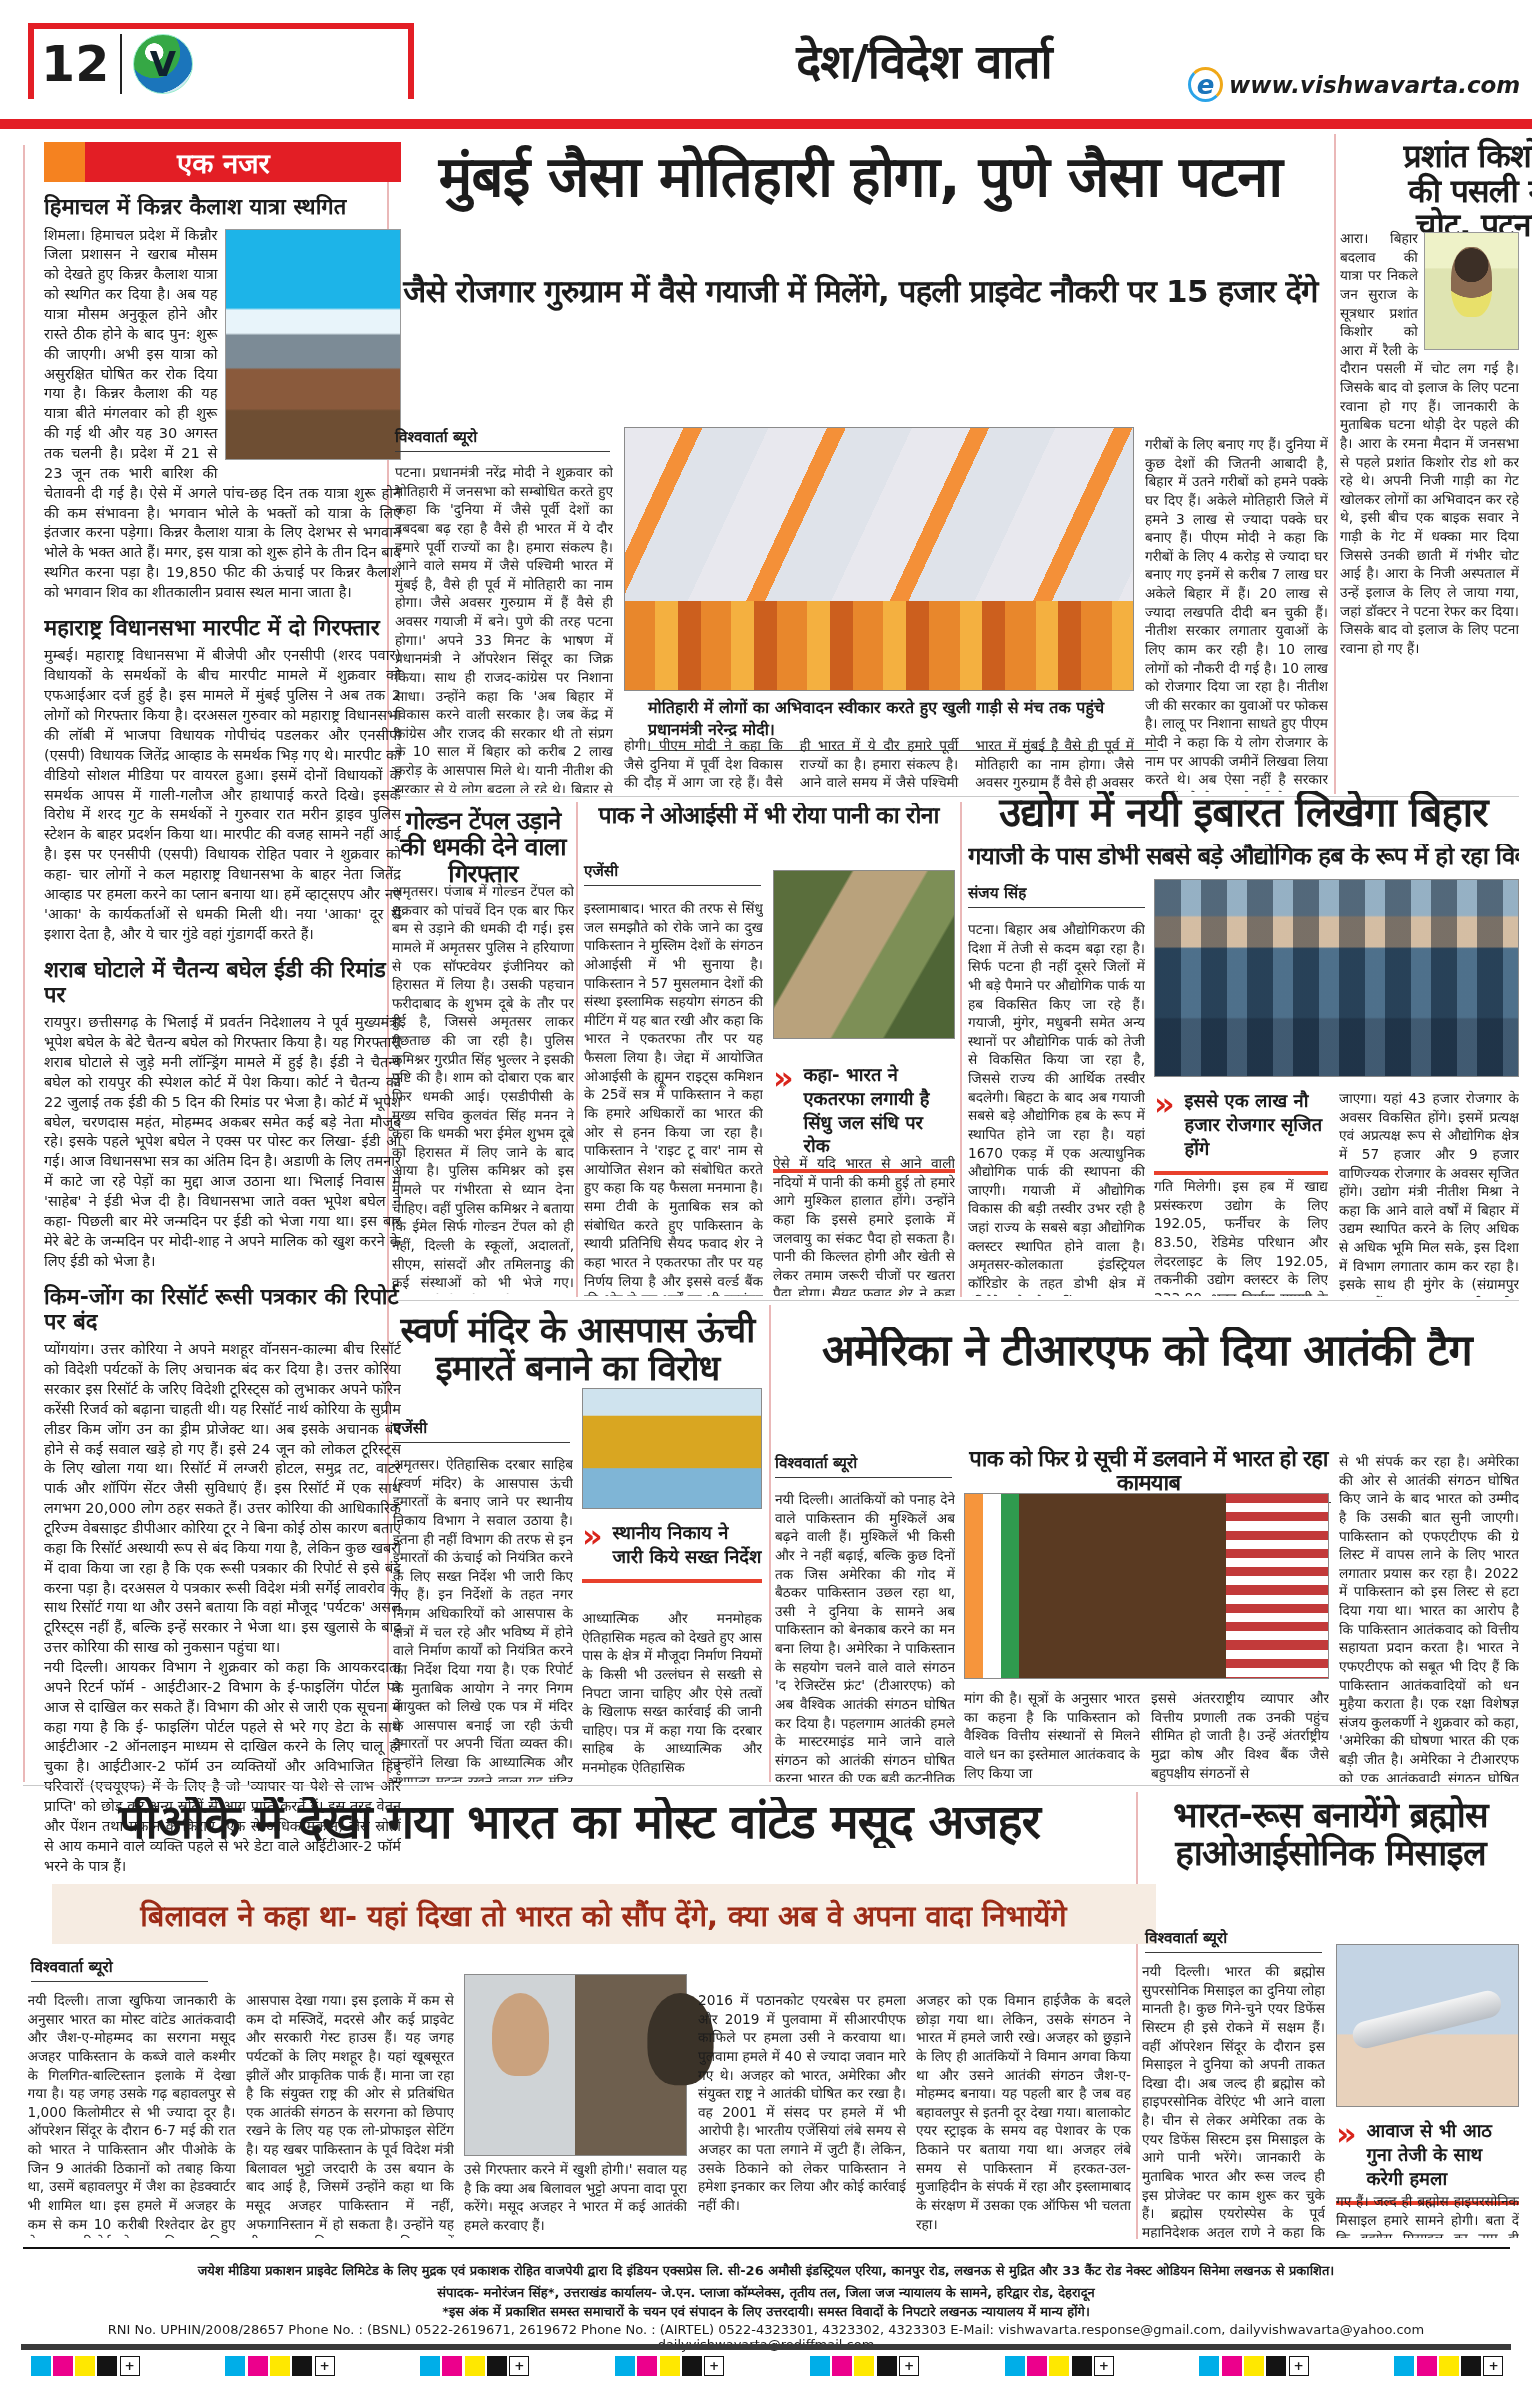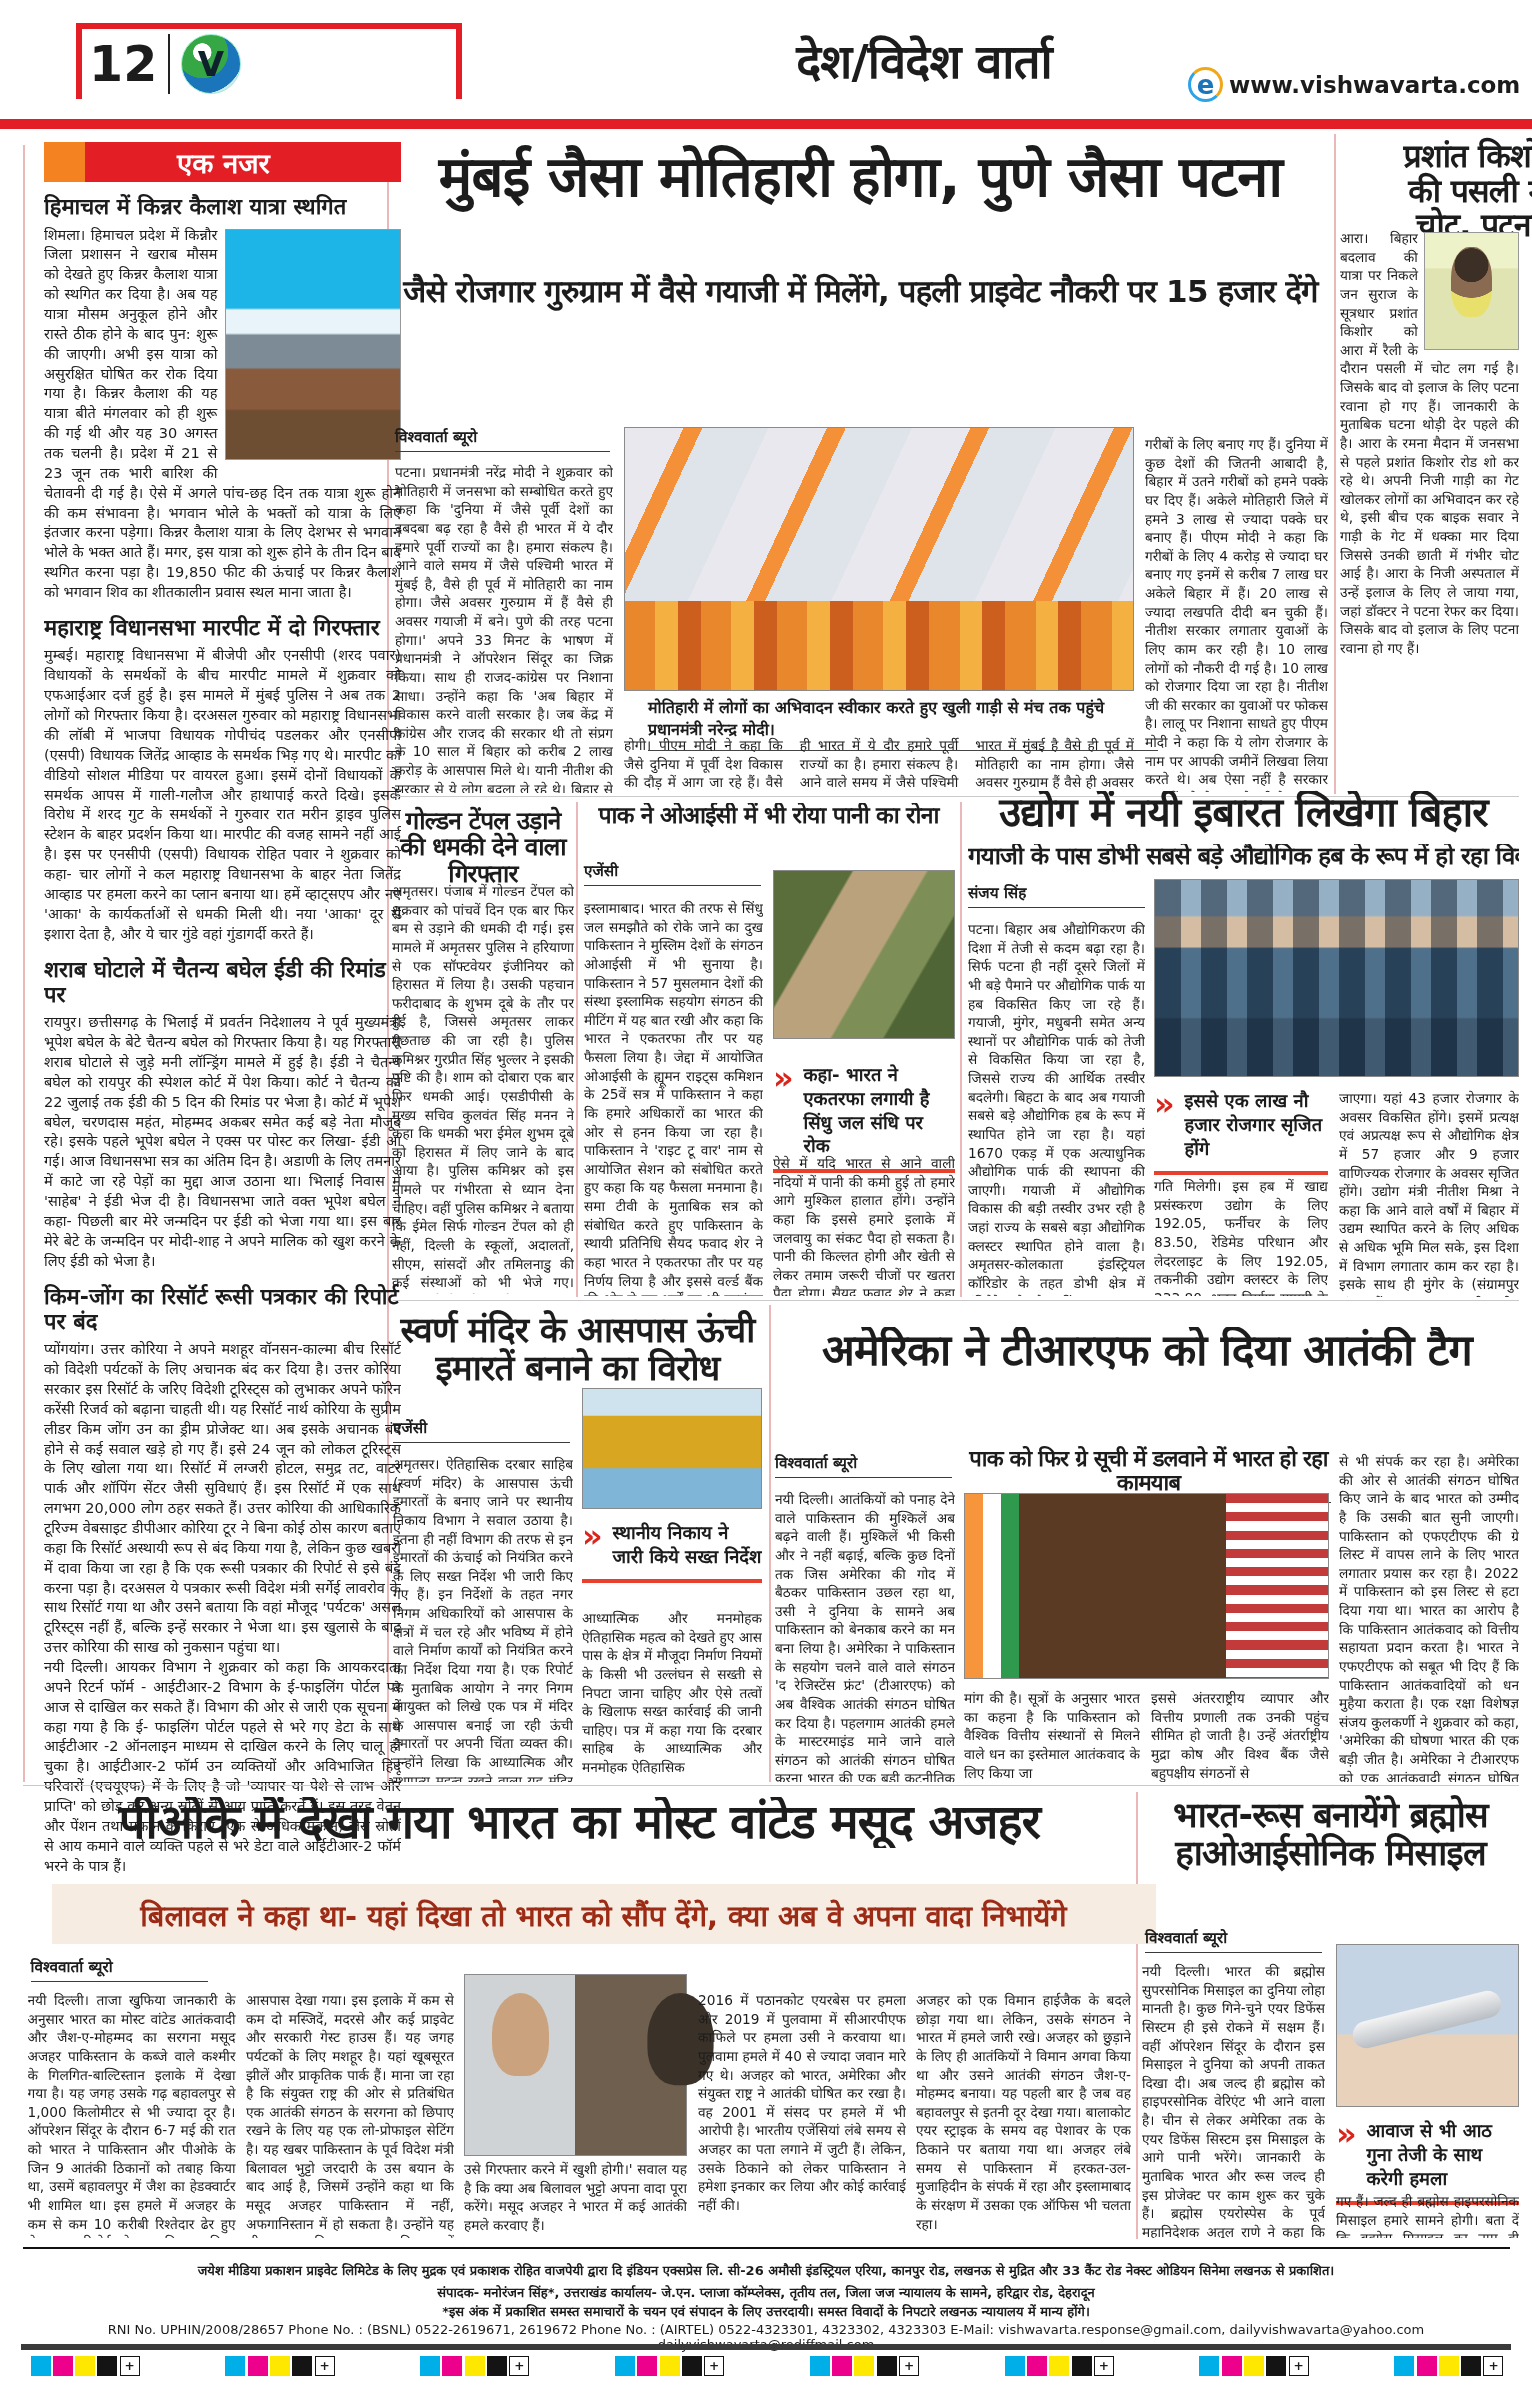--- a/index.html
+++ b/index.html
@@ -3,32 +3,32 @@
 <meta charset="utf-8">
 <style>
   html,body{margin:0;padding:0;background:#fff;}
   .page{position:relative;width:1533px;height:2389px;background:#fff;overflow:hidden;
         font-family:"DejaVu Sans",sans-serif;color:#1c1c1c;}
   .abs{position:absolute;}
   .jt{text-align:justify;}
   .ov{overflow:hidden;}
   
   .masthead-box{left:27.5px;top:23px;width:386px;height:76px;border:6.9px solid #e31e25;border-bottom:none;
-                display:flex;align-items:center;gap:11px;padding:3.1px 7.6px;box-sizing:border-box;margin-left:48px;}
+                display:flex;align-items:center;gap:11px;padding:3.1px 7.6px;box-sizing:border-box;}
   .pageno{font-size:49px;font-weight:bold;line-height:1;}
   .mast-div{width:1.5px;height:60px;background:#222;}
   .globe{width:58px;height:58px;border-radius:50%;flex:0 0 auto;
          background:radial-gradient(circle at 35% 30%,#ffffff 0 16%,#35a845 17% 46%,#1b75bb 47% 74%,#cfe9f2 75%);
          display:grid;place-items:center;font-weight:bold;font-size:34px;color:#10212e;border:1.5px solid #9ec;}
   .mast-txt{display:flex;flex-direction:column;}
   .mast-name{font-size:38px;font-weight:bold;line-height:1.05;}
   .mast-date{font-size:17px;font-weight:bold;margin-top:3.1px;}
   .red-bar{left:0;top:119px;width:1533px;height:10px;background:#e31e25;}
   .section-title{left:634px;top:27.5px;width:580px;text-align:center;font-size:47px;font-weight:bold;letter-spacing:-0.8px;}
-  .website{left:1188px;top:67px;width:336px;display:flex;align-items:center;gap:6.1px;}
+  .website{left:1188px;top:67px;width:336px;display:flex;align-items:center;gap:6.1px;font-style:italic;}
   .ie{width:35px;height:35px;border-radius:50%;border:3.1px solid #f0a818;border-left-color:#2aa3e8;border-bottom-color:#2aa3e8;
       display:grid;place-items:center;color:#1b75bb;font-weight:bold;font-size:26px;box-sizing:border-box;}
   .ie::before{content:"e";}
   .site-url{font-size:23px;font-weight:bold;}
   
   .vrule{width:1.5px;background:#eab8b8;}
   .hrule{height:0.8px;background:#c9c9c9;}
   
   .sidebar{left:44px;top:142px;width:357px;height:1756px;overflow:hidden;}
   .ek-najar{height:40px;display:flex;margin-bottom:7.6px;}

